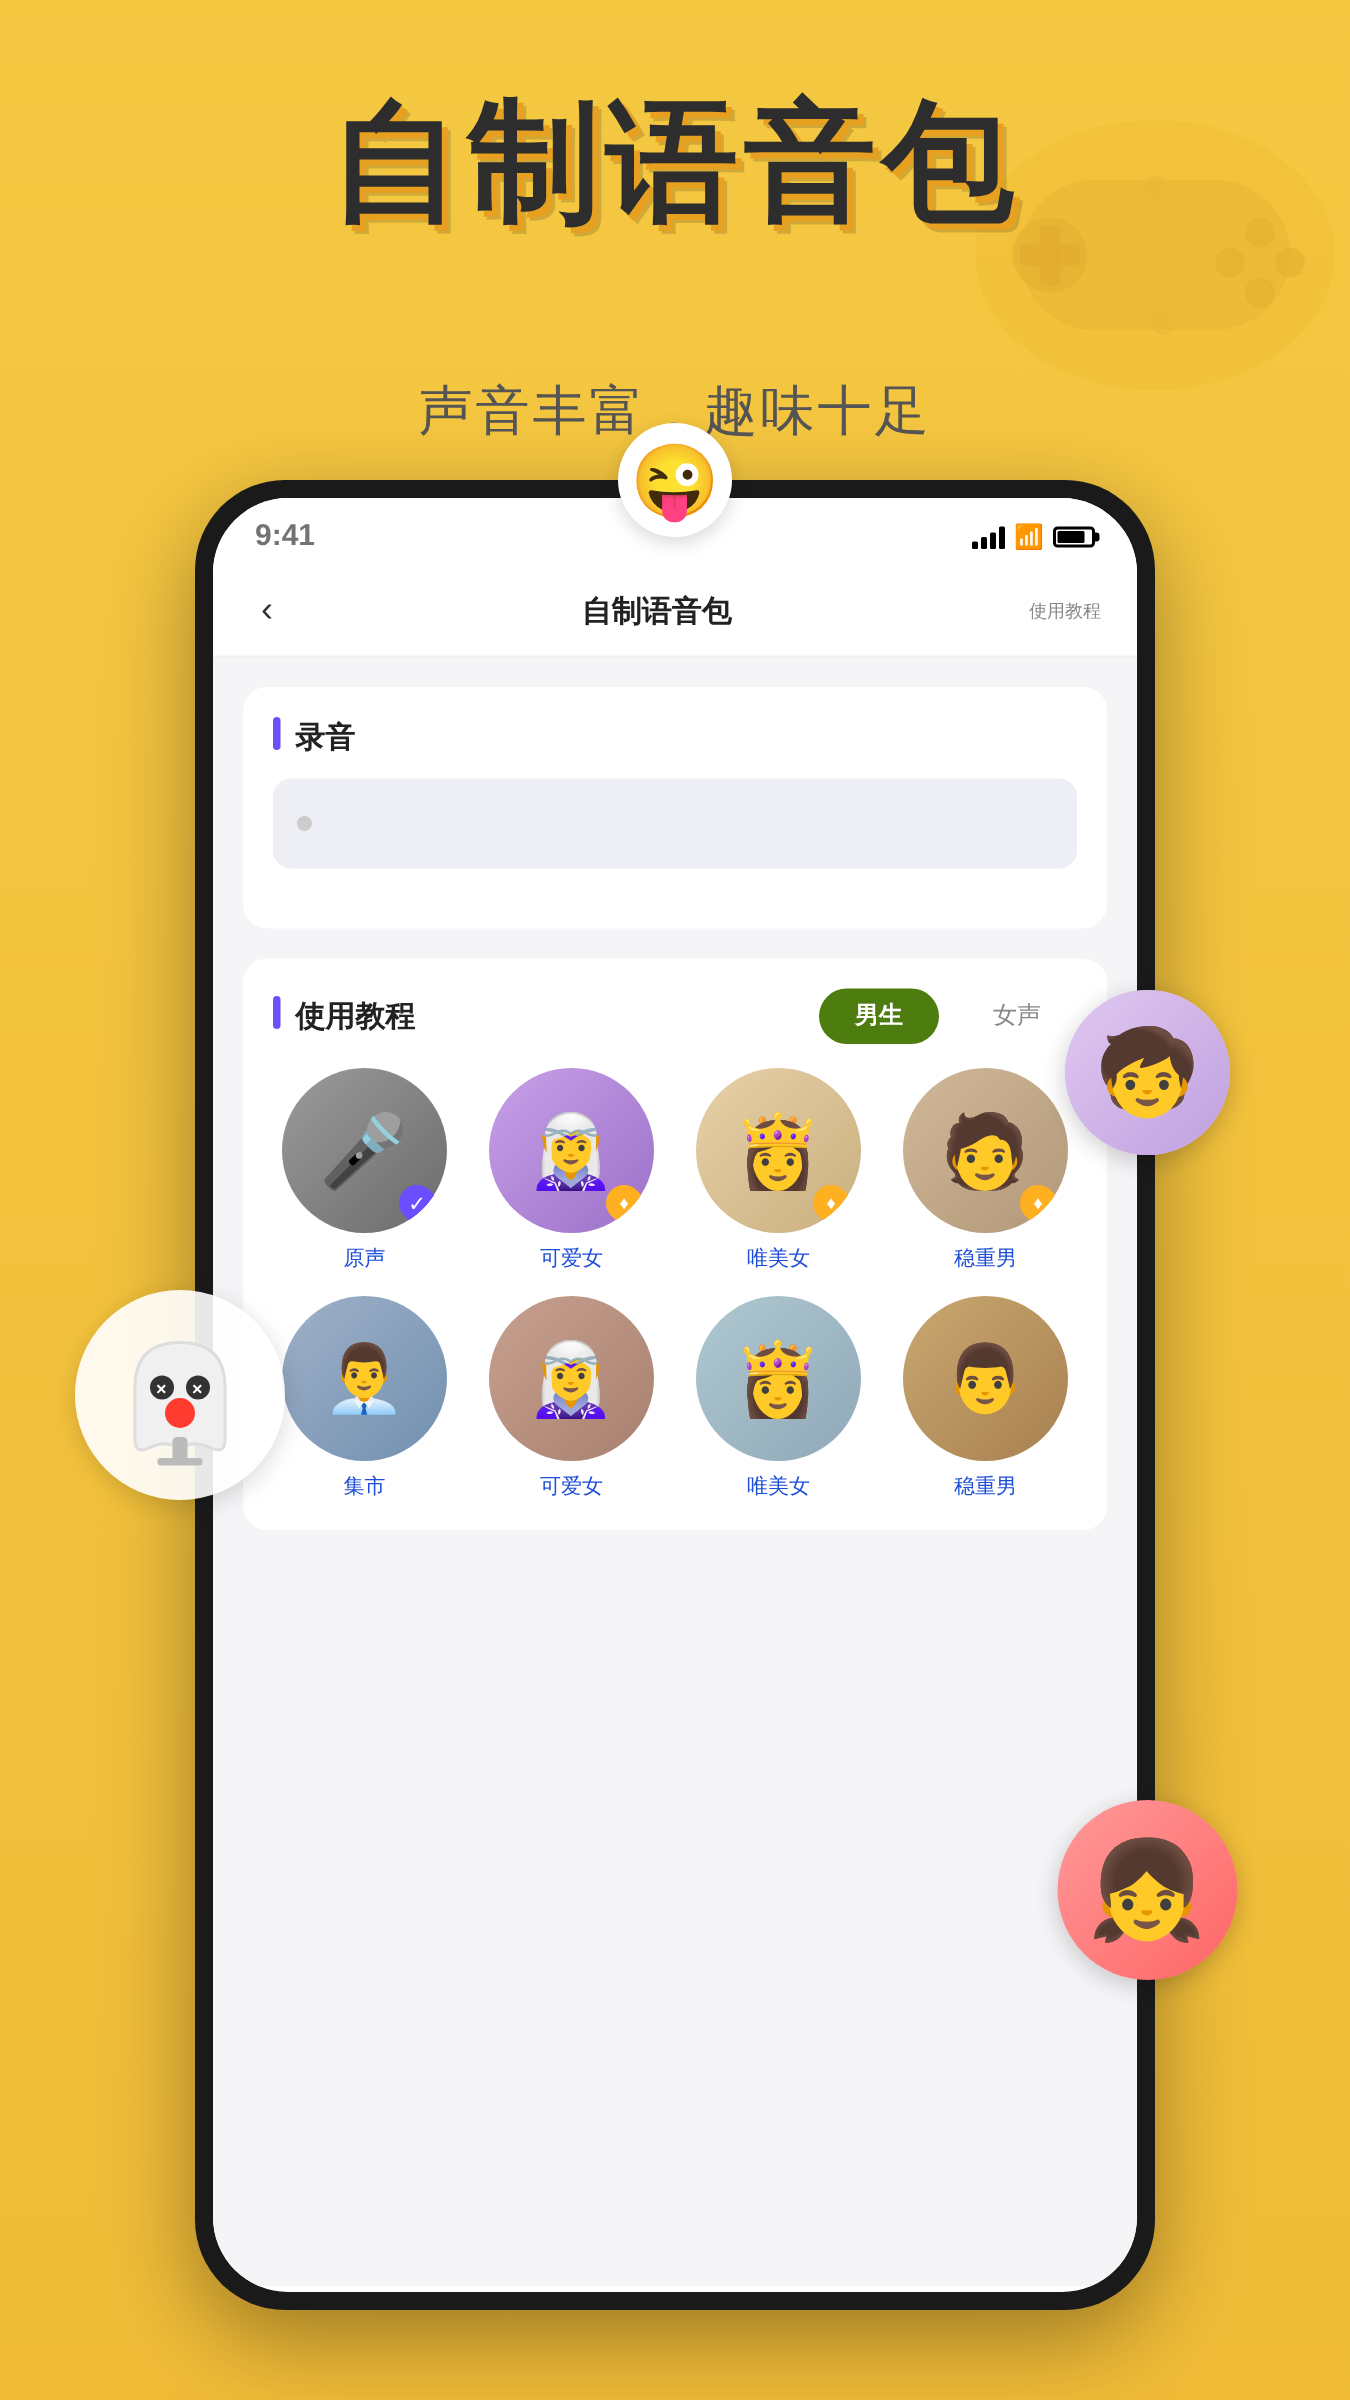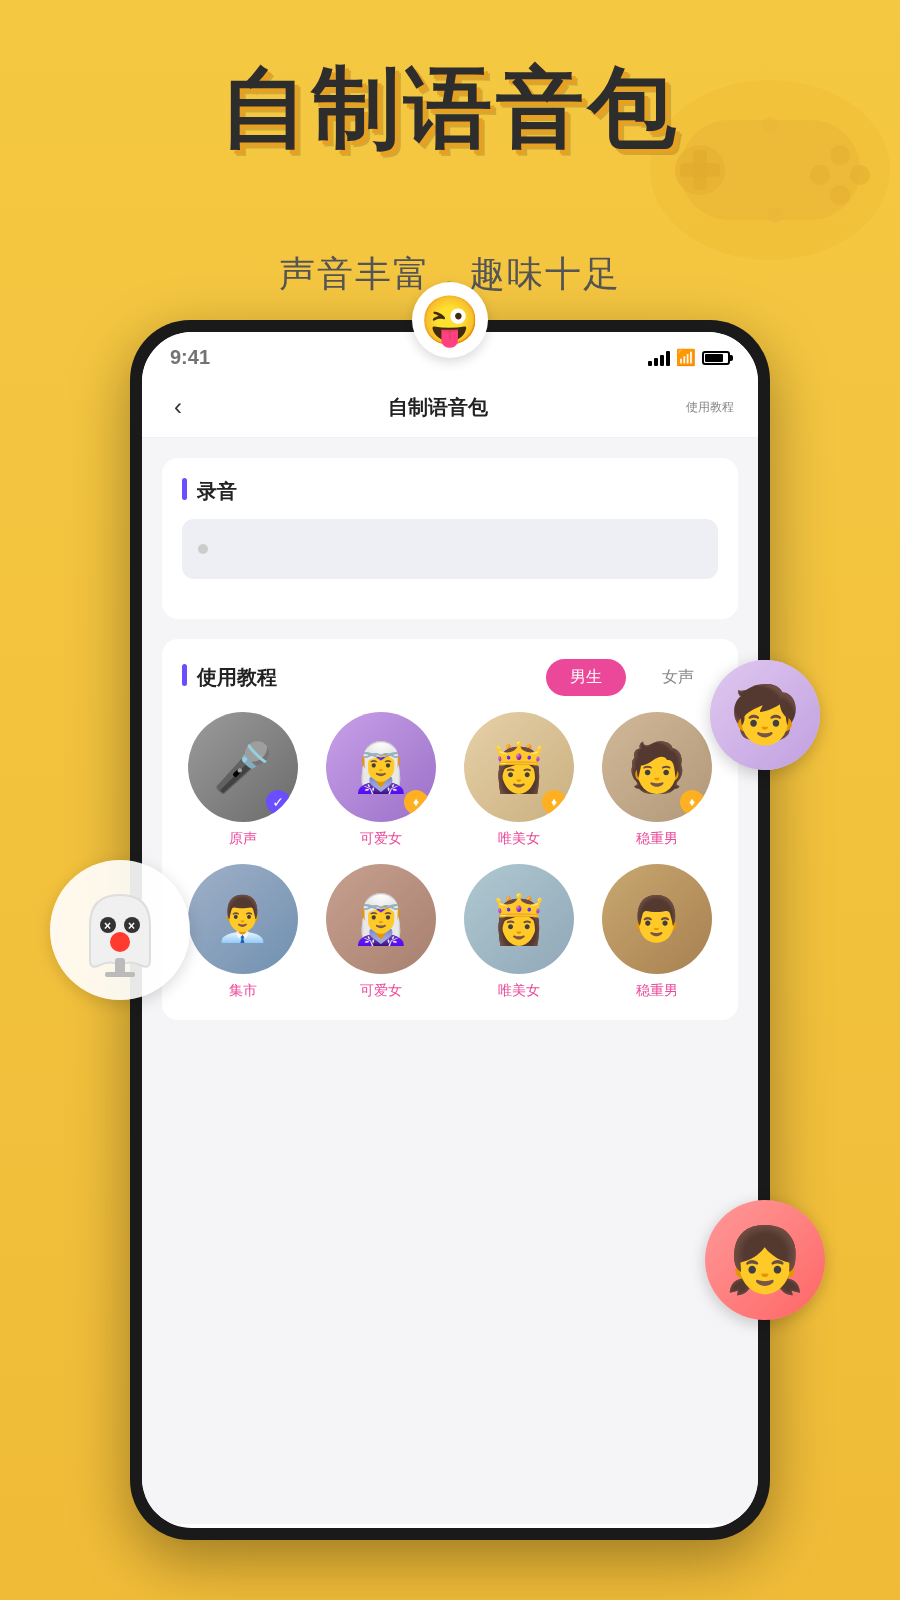--- a/index.html
+++ b/index.html
@@ -250,22 +250,23 @@
     }
 
     .filter-btn {
       padding: 8px 24px;
       border-radius: 20px;
       font-size: 16px;
       cursor: pointer;
     }
 
     .filter-btn.active {
-      background: #ec4899;
+      background: #4d7c0f;
       color: #fff;
+      font-weight: bold;
     }
 
     .filter-btn.inactive {
       background: transparent;
       color: #888;
     }
 
     .effect-grid {
       display: grid;
       grid-template-columns: repeat(4, 1fr);
@@ -323,21 +324,21 @@
       font-size: 12px;
       display: flex;
       align-items: center;
       justify-content: center;
       line-height: 24px;
       text-align: center;
     }
 
     .effect-name {
       font-size: 14px;
-      color: #ec4899;
+      color: #1d4ed8;
       text-align: center;
     }
 
     
     .floating-emoji {
       position: absolute;
       top: -38px;
       left: 50%;
       transform: translateX(-50%);
       width: 76px;

